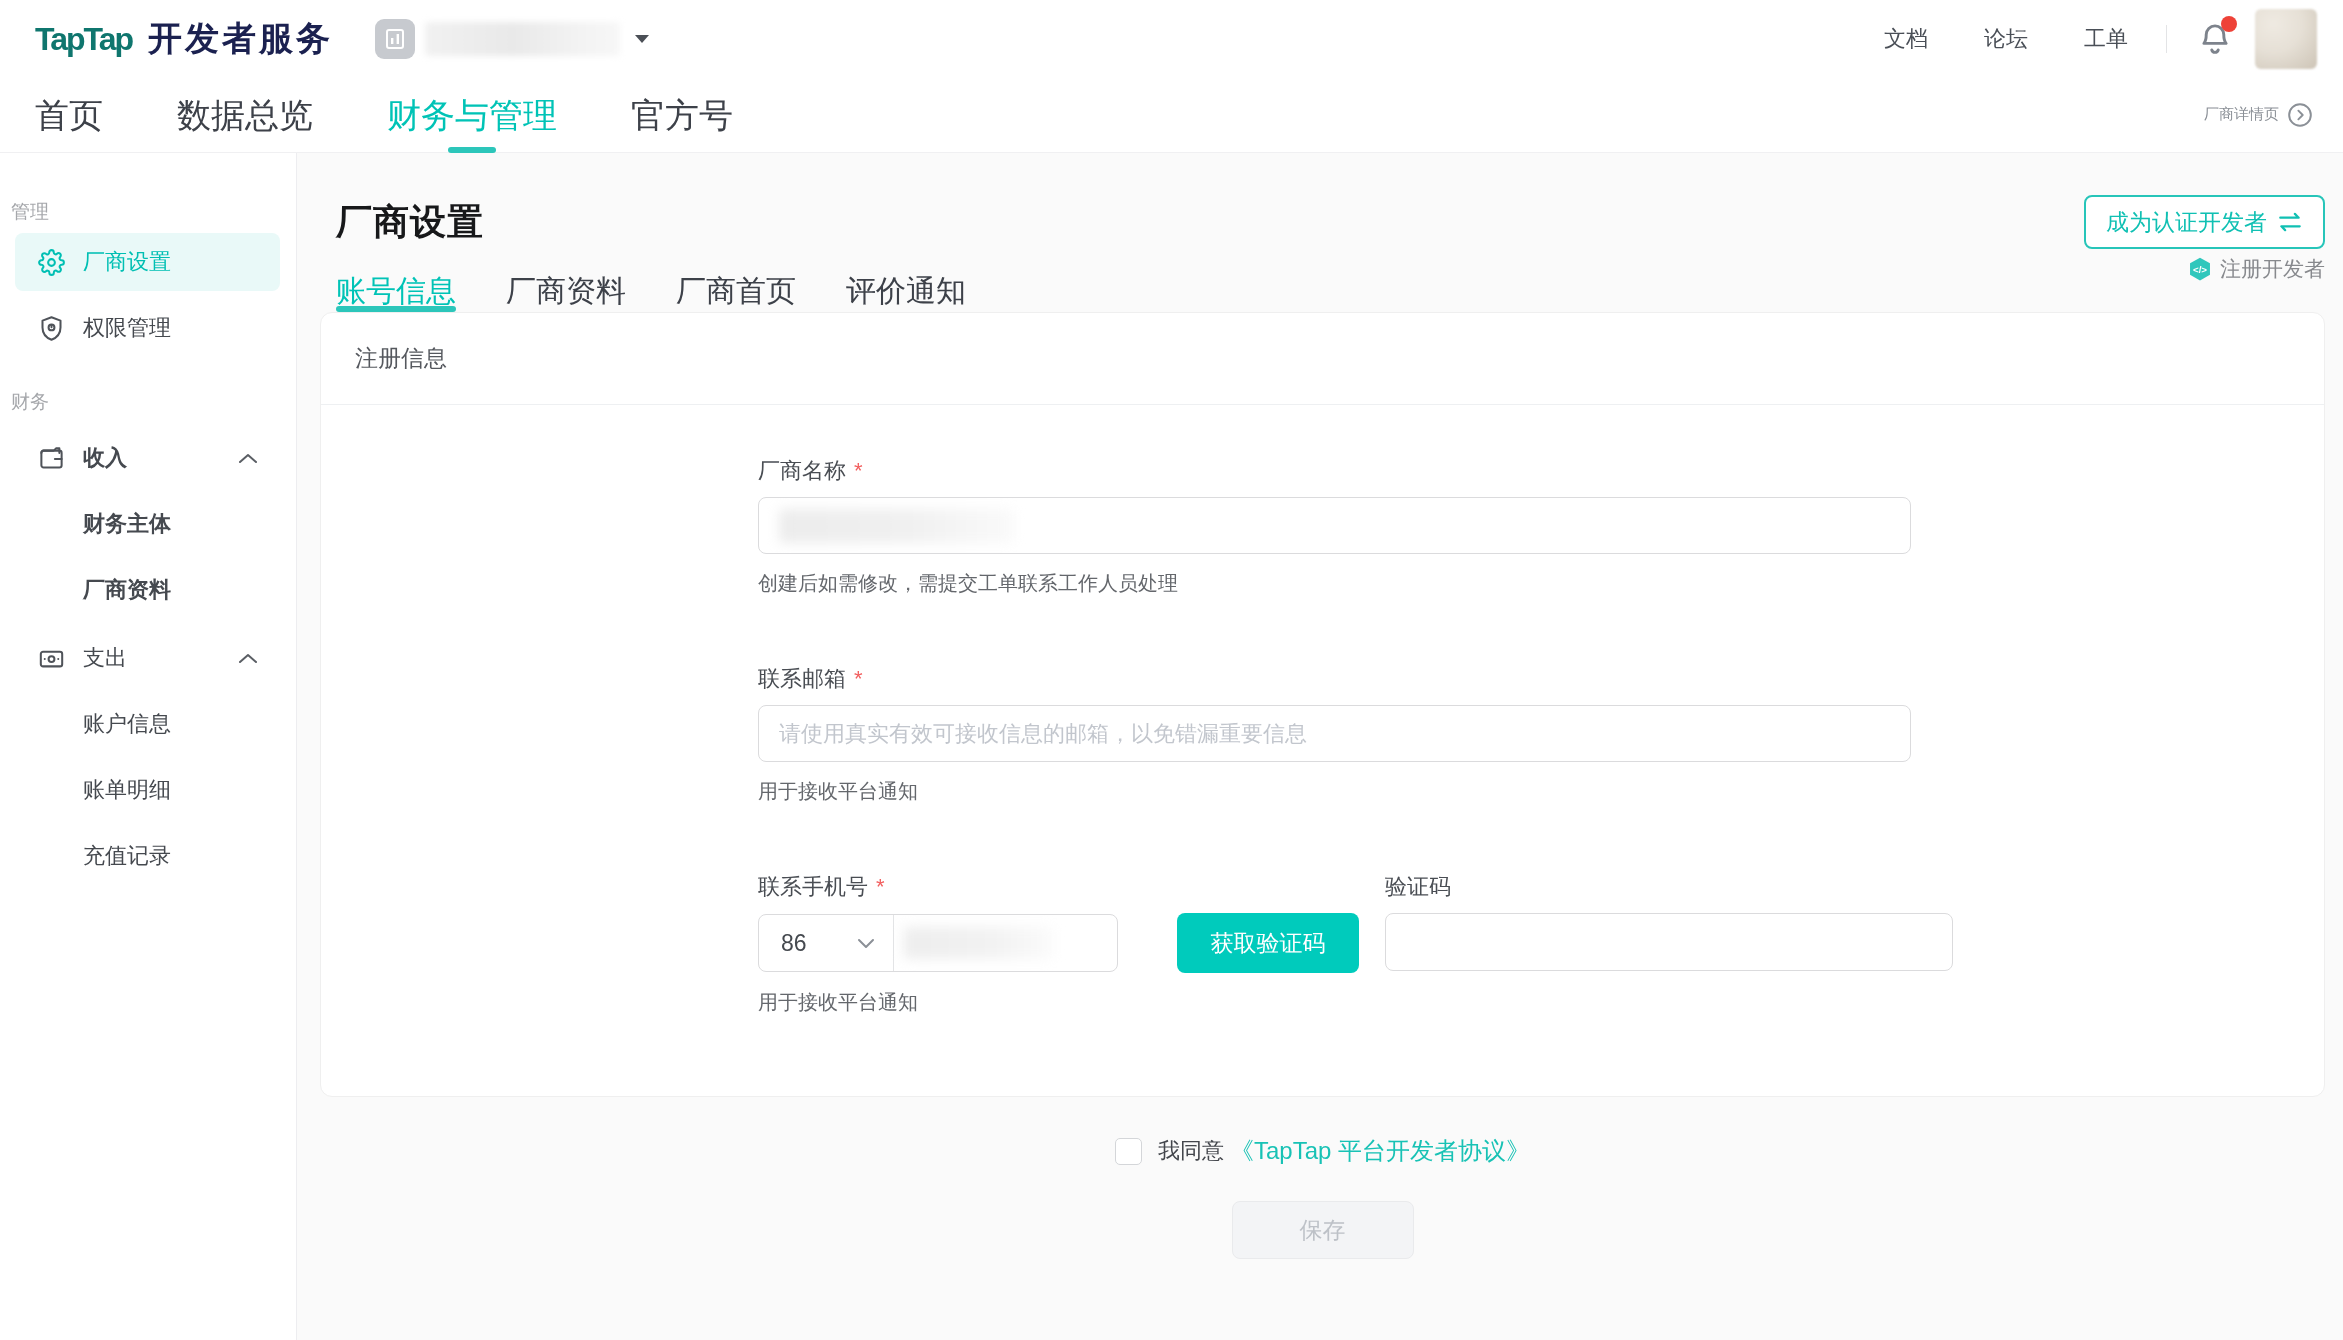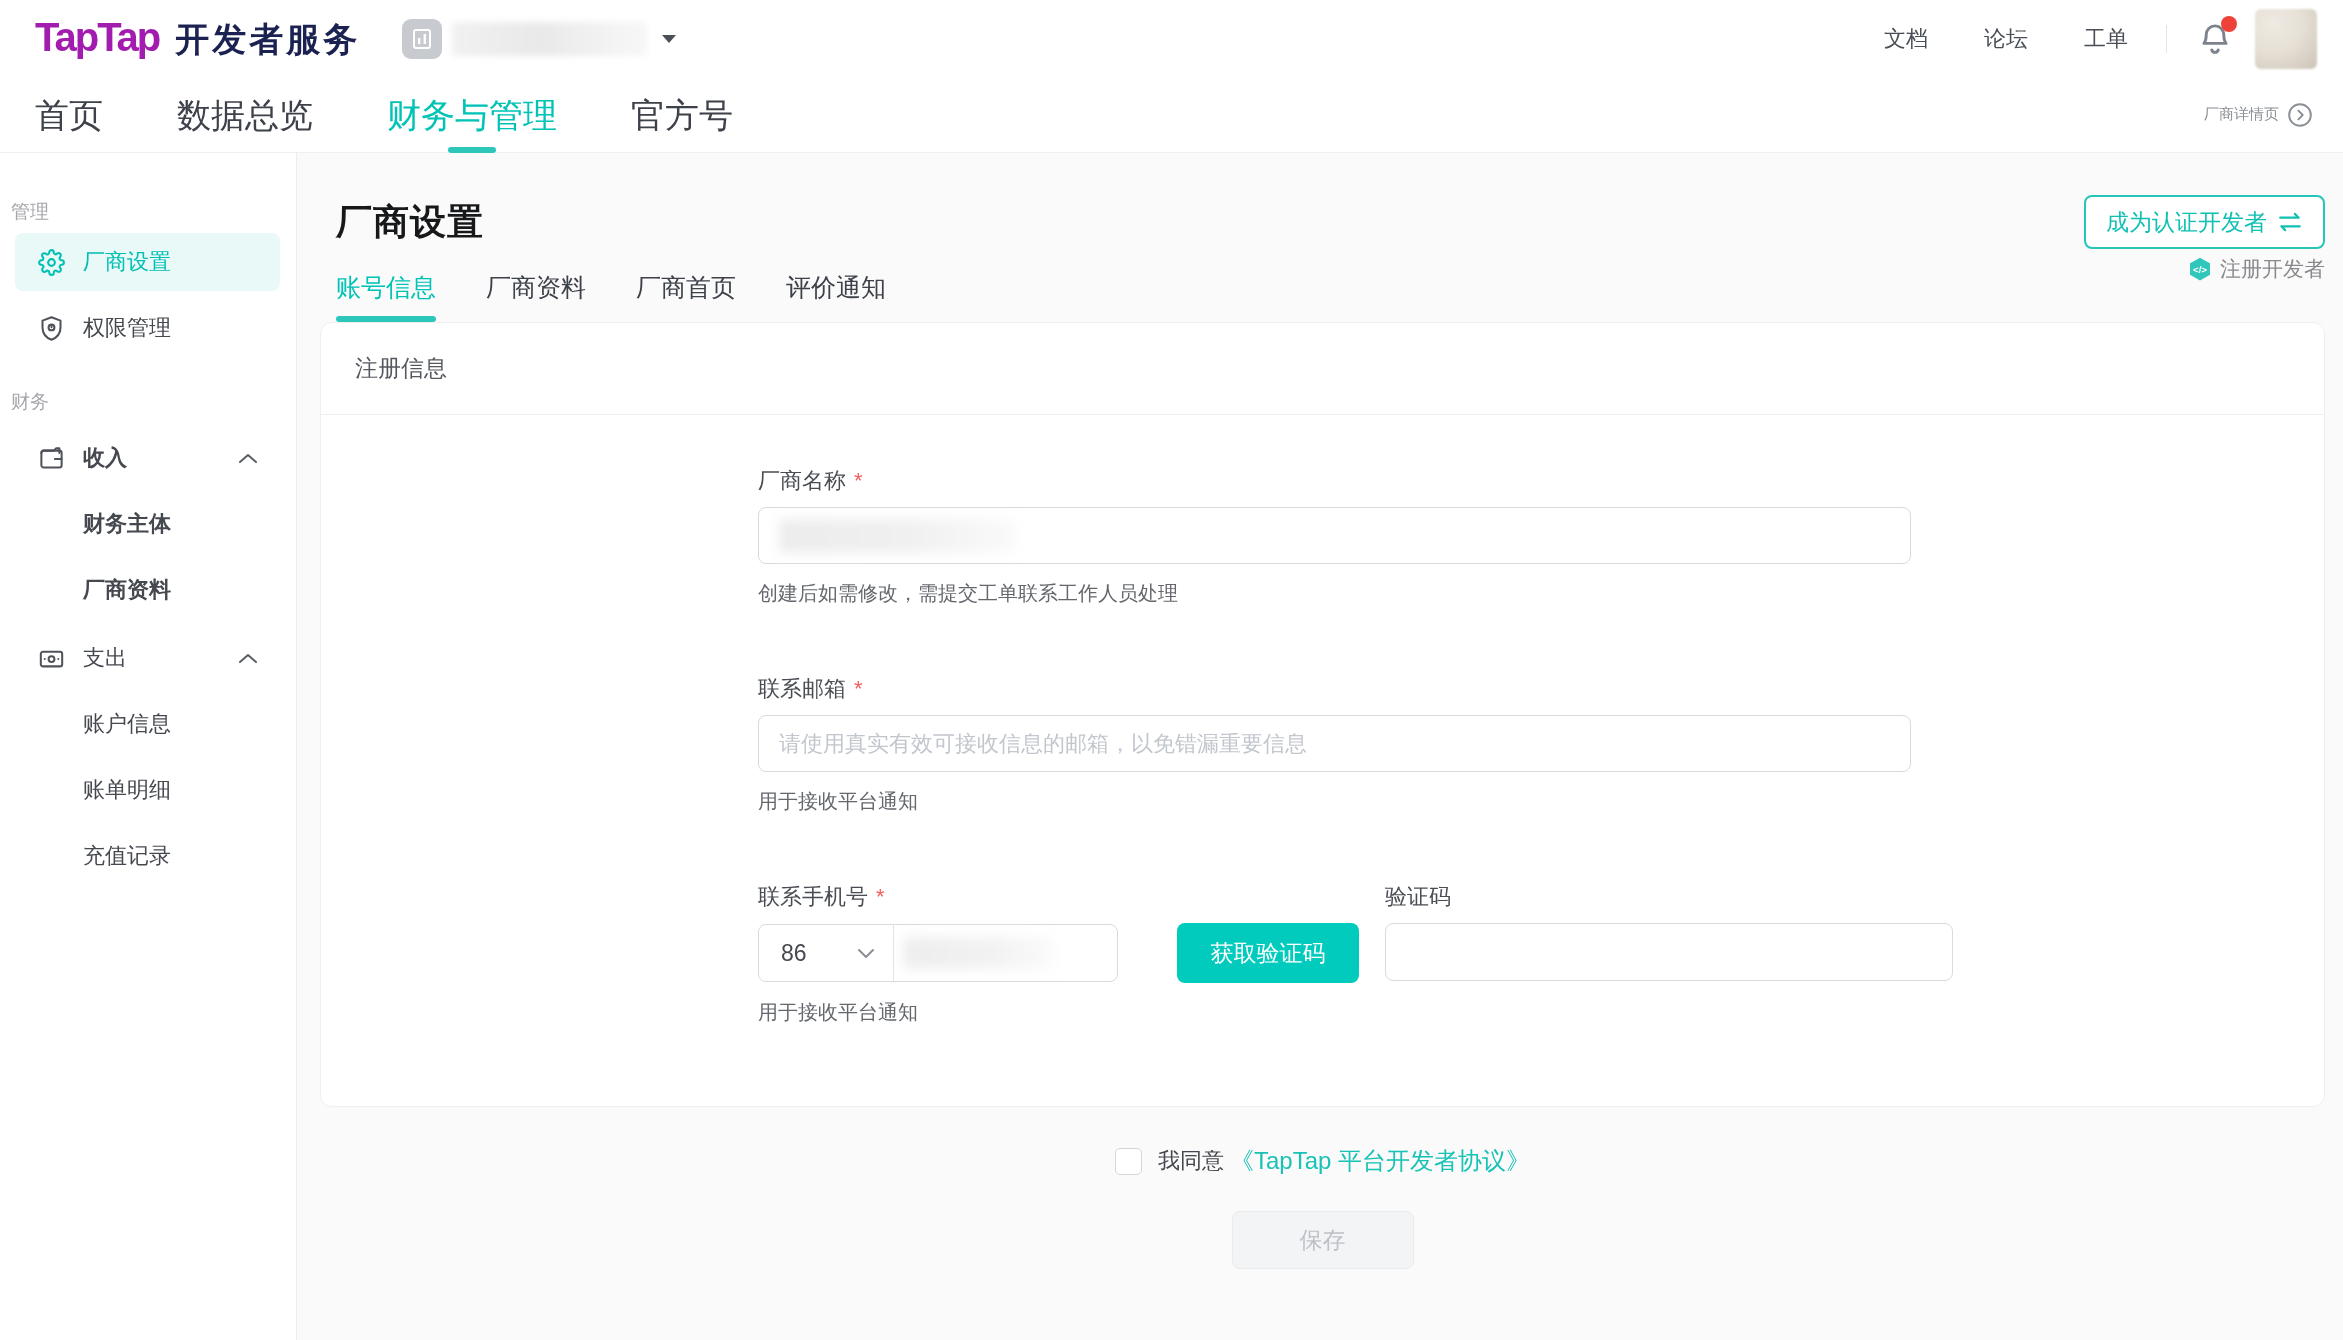--- a/index.html
+++ b/index.html
@@ -3,21 +3,21 @@
 <meta charset="utf-8">
 <style>
   * { margin:0; padding:0; box-sizing:border-box; }
   html,body { width:2343px; }
   body { font-family:"Liberation Sans","DejaVu Sans",sans-serif; background:#ffffff; }
   .page { position:relative; width:2343px; height:1340px; background:#ffffff; overflow:hidden; }
 
   
   .header { height:77px; display:flex; align-items:center; padding:0 26px 0 35px; background:#fff; }
   .brand { display:flex; align-items:baseline; cursor:pointer; }
-  .brand-mark { font-size:40px; font-weight:800; color:#a21caf; letter-spacing:-2px; }
+  .brand-mark { font-size:32px; font-weight:800; color:#0f766e; letter-spacing:-2px; }
   .brand-suffix { font-size:34px; font-weight:800; color:#1b2150; margin-left:16px; letter-spacing:3px; }
   .org-picker { display:flex; align-items:center; margin-left:42px; cursor:pointer; }
   .org-icon-box { width:40px; height:40px; border-radius:9px; background:#c7cacf; display:flex; align-items:center; justify-content:center; }
   .org-blur { width:195px; height:34px; margin-left:10px; border-radius:3px;
               background:linear-gradient(90deg,#f1f1f1 0%,#e9e9e9 45%,#f3f3f3 80%,#f7f7f7 100%); filter:blur(3px); }
   .org-caret { margin-left:14px; display:flex; }
   .header-right { margin-left:auto; display:flex; align-items:center; }
   .header-link { font-size:22px; color:#4a4f57; margin-left:56px; cursor:pointer; }
   .header-divider { width:1px; height:28px; background:#e3e4e6; margin-left:38px; }
   .bell-wrap { position:relative; margin-left:30px; cursor:pointer; display:flex; }
@@ -51,21 +51,21 @@
 
   
   .main { flex:1; background:#fafafa; padding:0 18px 0 23px; overflow:hidden; }
   .title-row { margin-top:42px; display:flex; align-items:center; }
   .page-title { font-size:36px; font-weight:700; color:#17181a; margin-left:16px; letter-spacing:1px; }
   .cert-btn { margin-left:auto; display:flex; align-items:center; border:2px solid #27c5b9; color:#10c0b3;
               border-radius:8px; height:54px; padding:0 20px; font-size:23px; background:#fff; cursor:pointer; }
   .cert-btn svg { margin-left:10px; }
   .sub-row { display:flex; align-items:flex-start; margin-top:6px; }
   .tabs { display:flex; margin-left:16px; margin-top:16px; }
-  .tab { font-size:25px; color:#3d4149; margin-right:50px; padding-bottom:18px; position:relative; cursor:pointer; }
+  .tab { font-size:30px; color:#3d4149; margin-right:50px; position:relative; cursor:pointer; }
   .tab.active { color:#00c3b6; }
   .tab.active::after { content:""; position:absolute; left:0; right:0; bottom:0; height:6px; border-radius:3px; background:#2cc6ba; }
   .register-dev { margin-left:auto; display:flex; align-items:center; color:#87898d; font-size:21px; cursor:pointer; }
   .register-dev svg { margin-right:7px; }
 
   
   .card { margin-top:0px; background:#fff; border:1px solid #efefef; border-radius:12px; }
   .card-header { padding:30px 34px; border-bottom:1px solid #eef0f2; }
   .card-title { font-size:23px; color:#55585e; }
   .form { padding:52px 0 80px 437px; }

